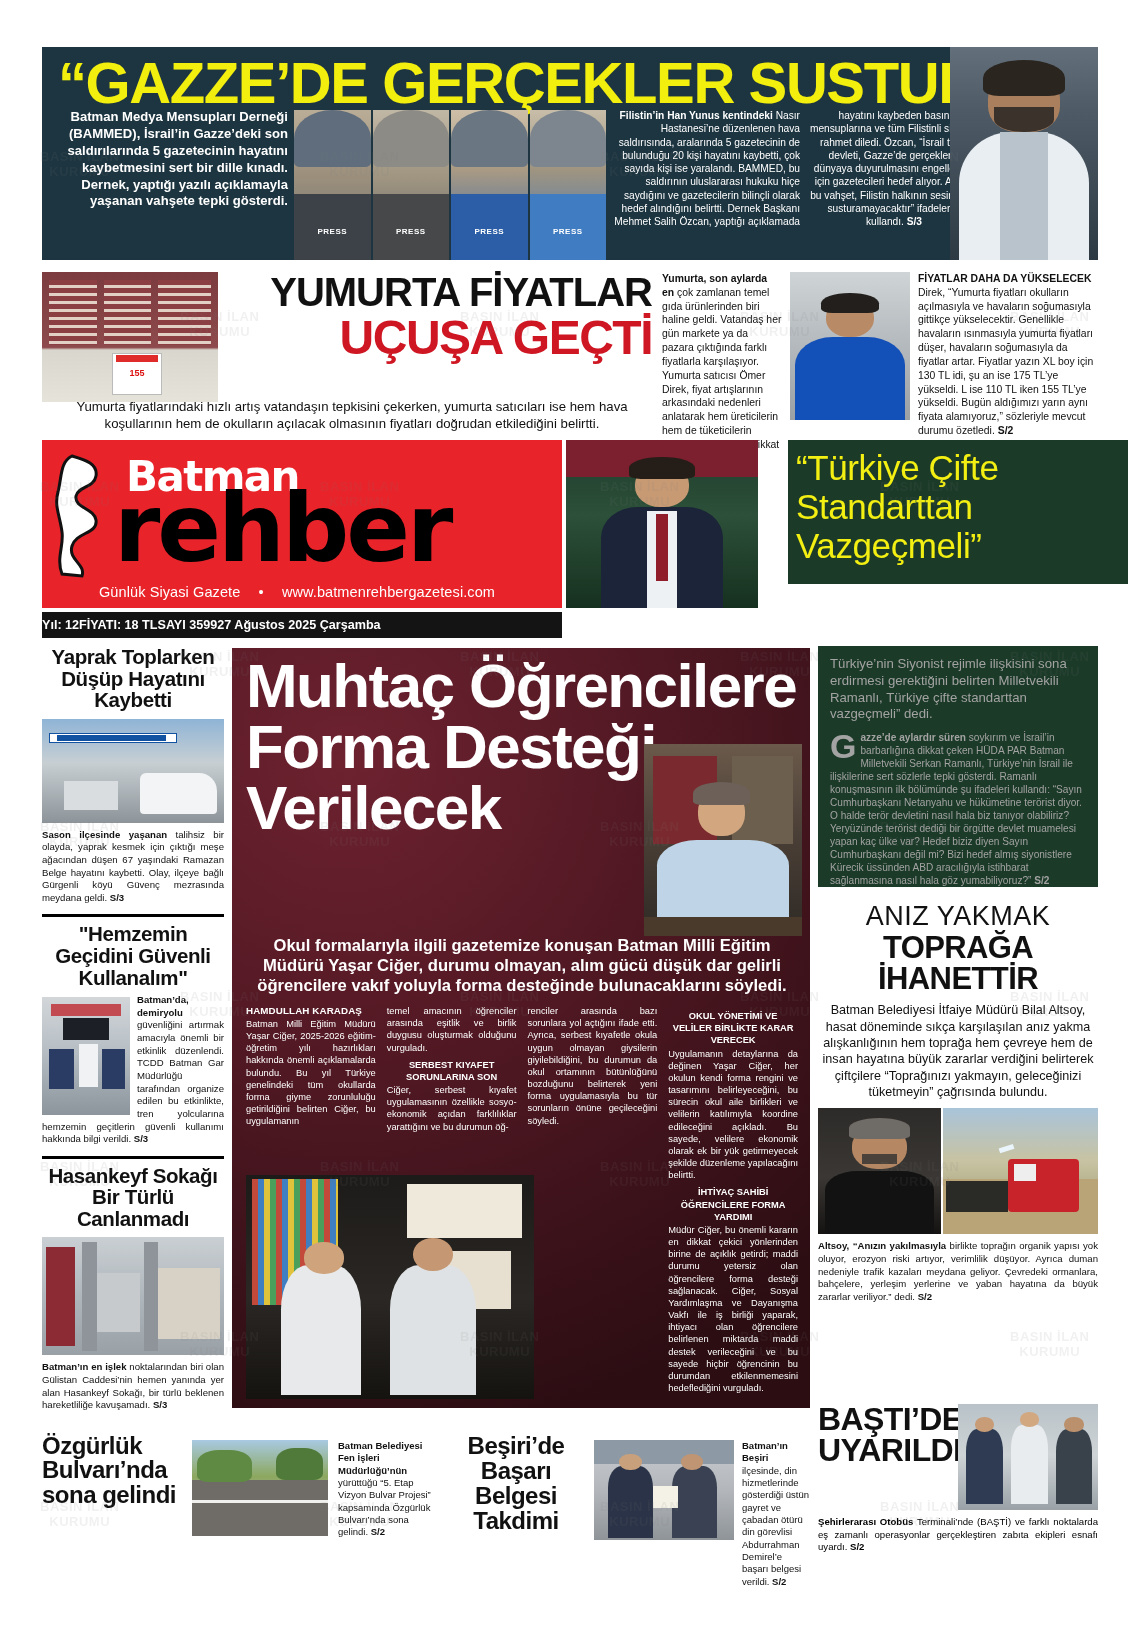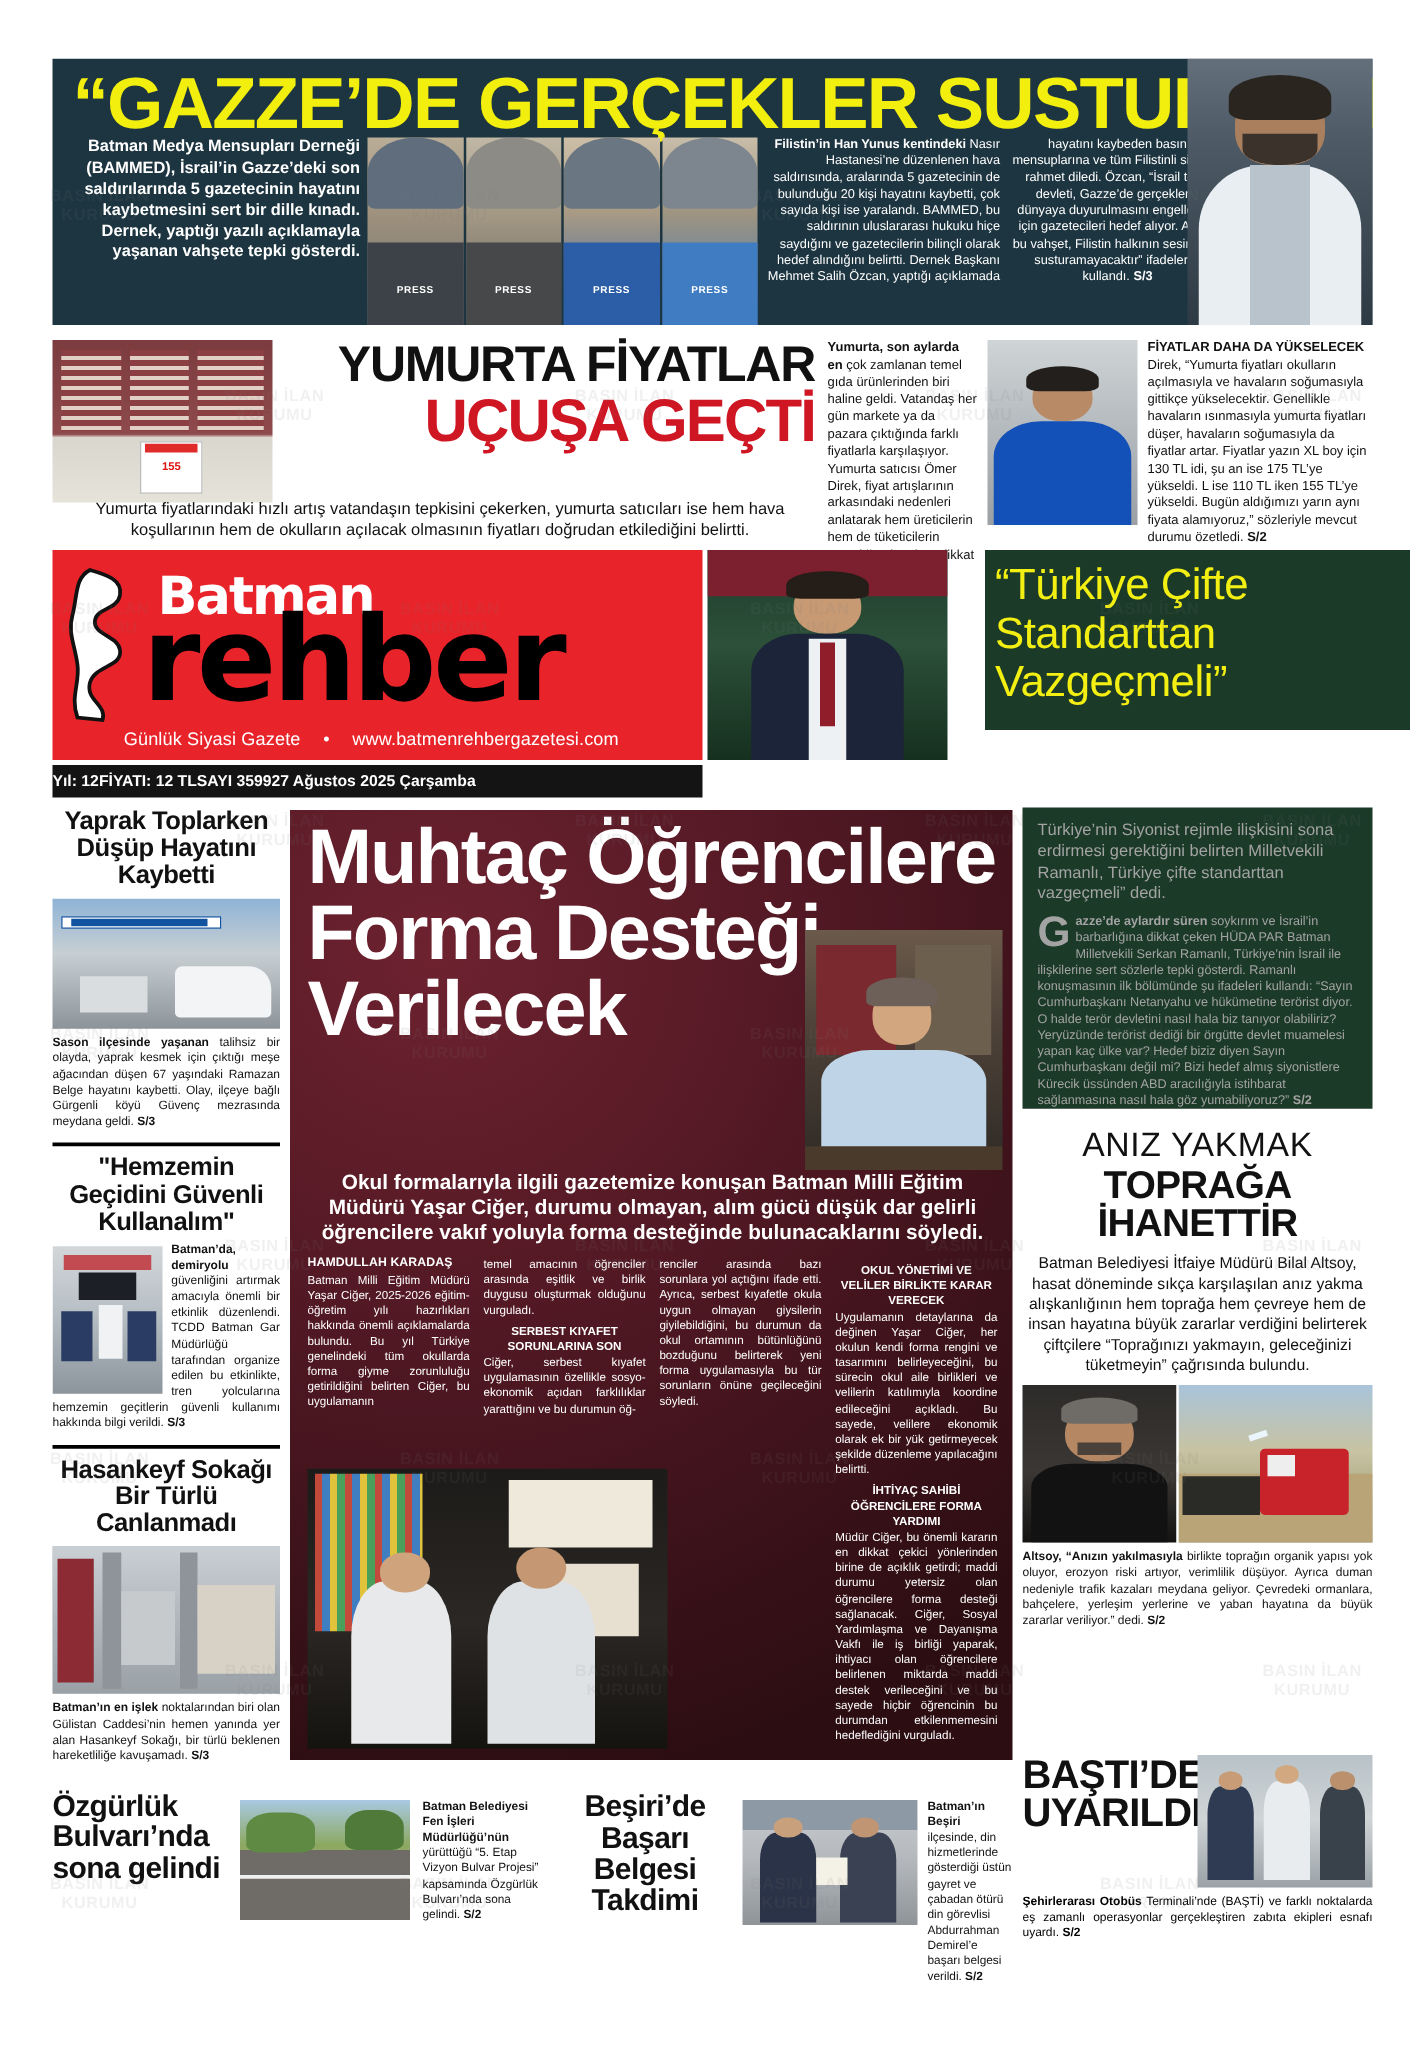--- a/index.html
+++ b/index.html
@@ -237,21 +237,21 @@
     <div style="position:absolute;left:42%;top:42%;width:16%;height:58%;background:#eef1f4;"></div>
     <div style="position:absolute;left:47%;top:44%;width:6%;height:40%;background:#8f1d2a;"></div>
   </div>
 
   <div class="mh-head">
     <div class="t">“Türkiye Çifte Standarttan Vazgeçmeli”</div>
   </div>
 
   <div class="infobar">
     <span>Yıl: 12</span>
-    <span>FİYATI: 12 TL</span>
+    <span>FİYATI: 18 TL</span>
     <span>SAYI 3599</span>
     <span>27 Ağustos 2025 Çarşamba</span>
   </div>
 
   <div class="leftcol">
 
     <div>
       <div class="lc-h1">Yaprak Toplarken Düşüp Hayatını Kaybetti</div>
       <div class="lc-img imgbox" style="background:linear-gradient(180deg,#8fb4d6 0%,#c7cfd3 42%,#8d9499 100%);">
         <div style="position:absolute;left:4%;top:14%;width:70%;height:10%;background:#fff;border:1px solid #1153a0;"></div>

